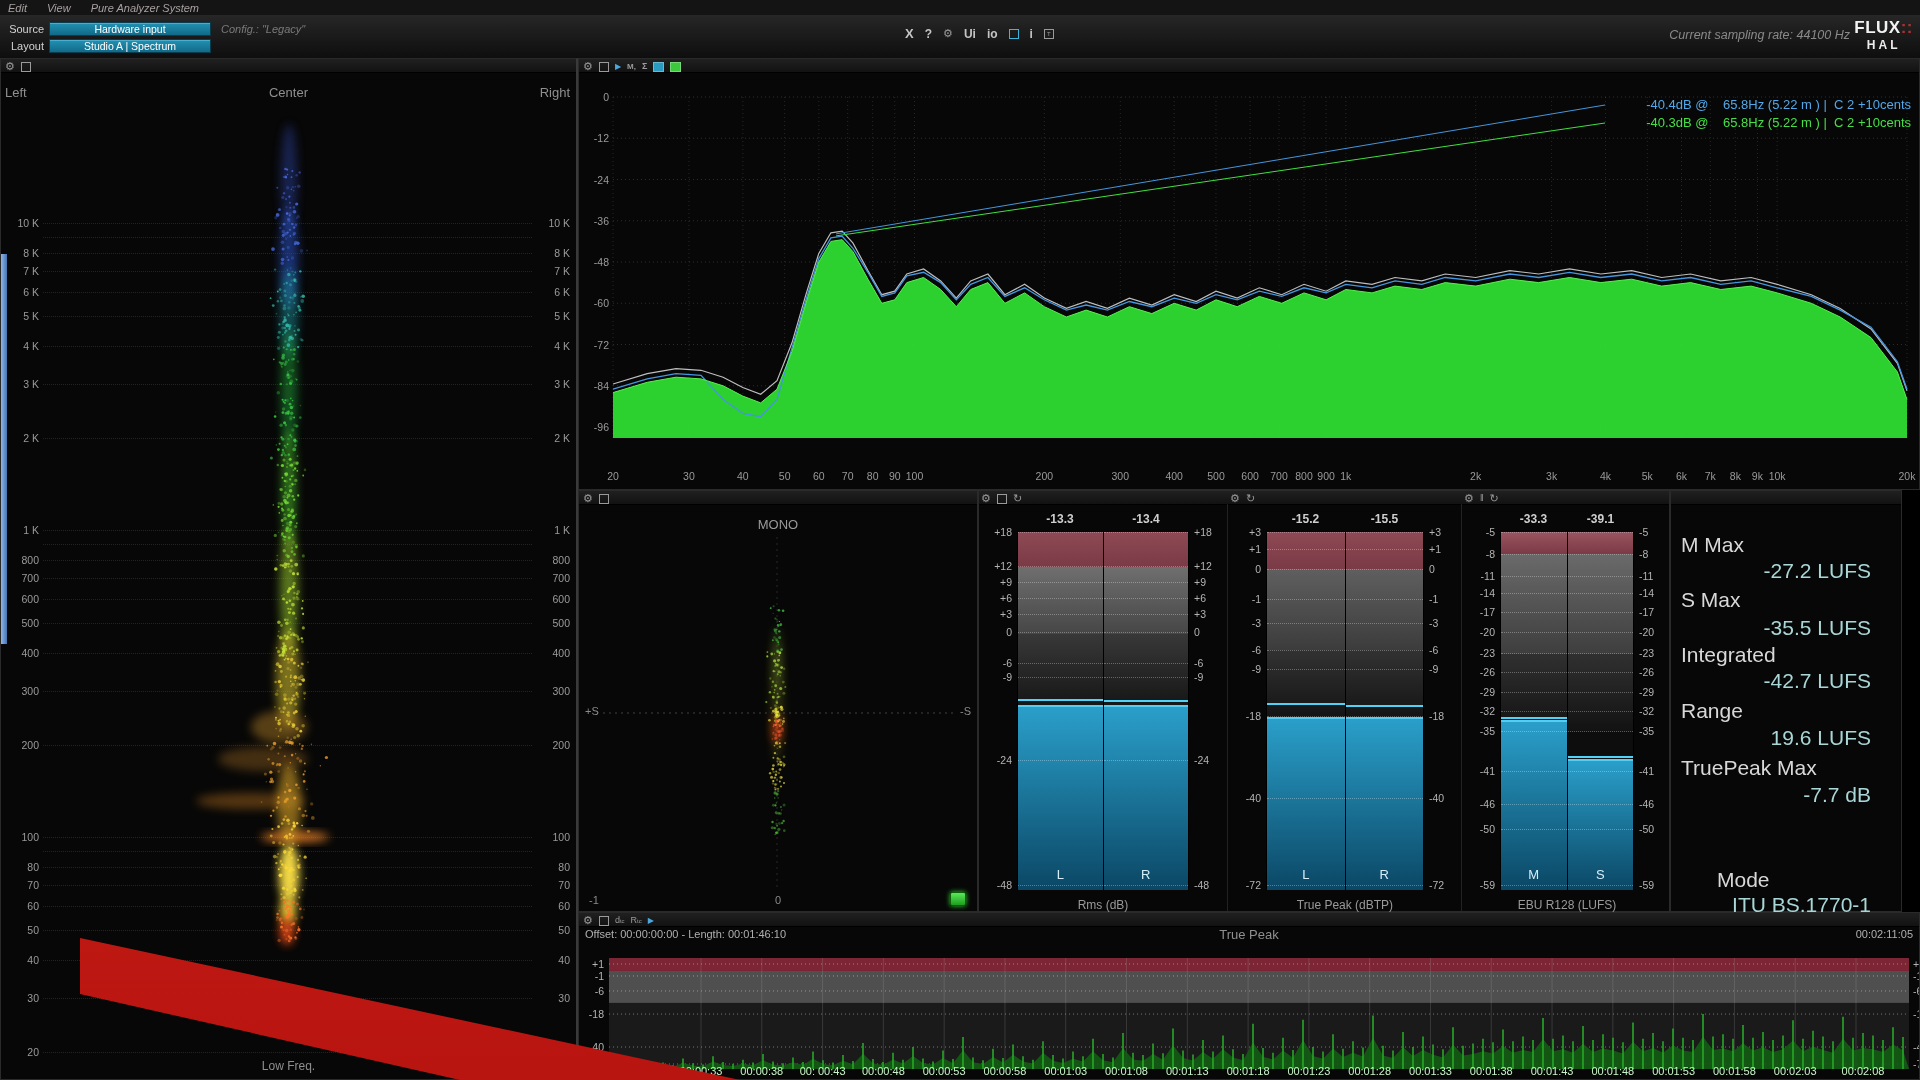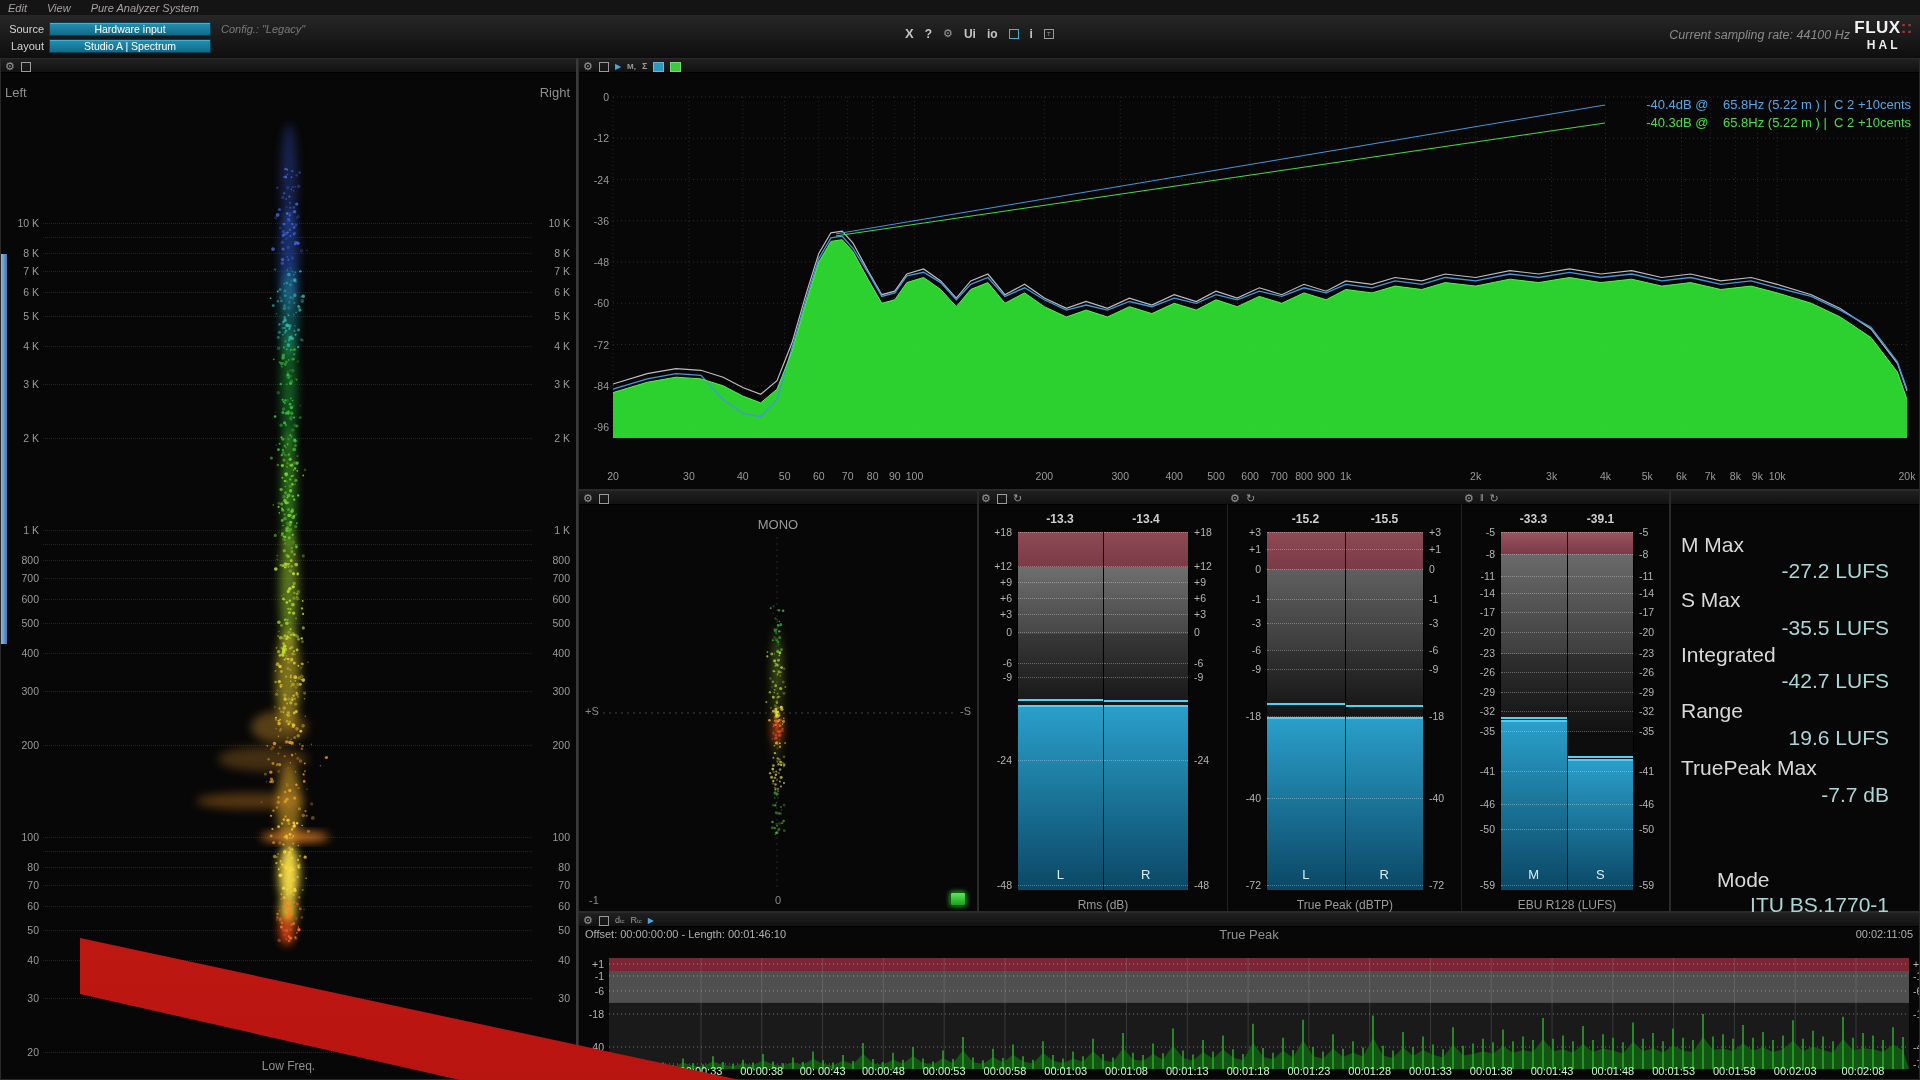--- a/index.html
+++ b/index.html
@@ -103,20 +103,21 @@
   </div>
 </div>
 
 <section class="panel" id="spectrogramPanel" style="left:0;top:58px;width:578px;height:1022px;border-right:2px solid #3a3a3a;">
   <div class="phead"></div>
   <div class="picons" id="sgIcons">
       <span class="icb" style="color: rgb(154, 154, 154); font-size: 11px;">⚙</span>
       <span class="icb" style="width: 8px; height: 8px; border: 1px solid rgb(154, 154, 154); font-size: 6px; color: rgb(154, 154, 154);"></span>
     </div>
   <span class="ch-lab" style="left:4px;">Left</span>
+  <span class="ch-lab" style="left:0;width:100%;text-align:center;">Center</span>
   <span class="ch-lab" style="right:6px;">Right</span>
   <div id="sgGrid">
       <div class="fline" style="top: 164px;"></div>
       <div class="fq" style="left: 4px; top: 158px; text-align: right;">10 K</div>
       <div class="fq" style="right: 6px; top: 158px; text-align: right;">10 K</div>
       <div class="fline" style="top: 178px;"></div>
       <div class="fline" style="top: 194px;"></div>
       <div class="fq" style="left: 4px; top: 188px; text-align: right;">8 K</div>
       <div class="fq" style="right: 6px; top: 188px; text-align: right;">8 K</div>
       <div class="fline" style="top: 212px;"></div>
@@ -1537,21 +1538,21 @@
           <span style="top: 233.144px;">-41</span>
           <span style="top: 266.08px;">-46</span>
           <span style="top: 290.782px;">-50</span>
           <span style="top: 346.63px;">-59</span>
         </div>
       </div>
       <div class="m-cap">EBU R128 (LUFS)</div>
     </div>
   </section>
 
-<section class="panel" id="statsPanel" style="left:1670px;top:490px;width:250px;height:422px;">
+<section class="panel" id="statsPanel" style="left:1670px;top:490px;width:232px;height:422px;">
   <div class="phead"></div>
 <div class="st-lab" style="top: 42px;">M Max</div>
     <div class="st-val" style="top: 68px;">-27.2 LUFS</div>
     <div class="st-lab" style="top: 97px;">S Max</div>
     <div class="st-val" style="top: 125px;">-35.5 LUFS</div>
     <div class="st-lab" style="top: 152px;">Integrated</div>
     <div class="st-val" style="top: 178px;">-42.7 LUFS</div>
     <div class="st-lab" style="top: 208px;">Range</div>
     <div class="st-val" style="top: 235px;">19.6 LUFS</div>
     <div class="st-lab" style="top: 265px;">TruePeak Max</div>

